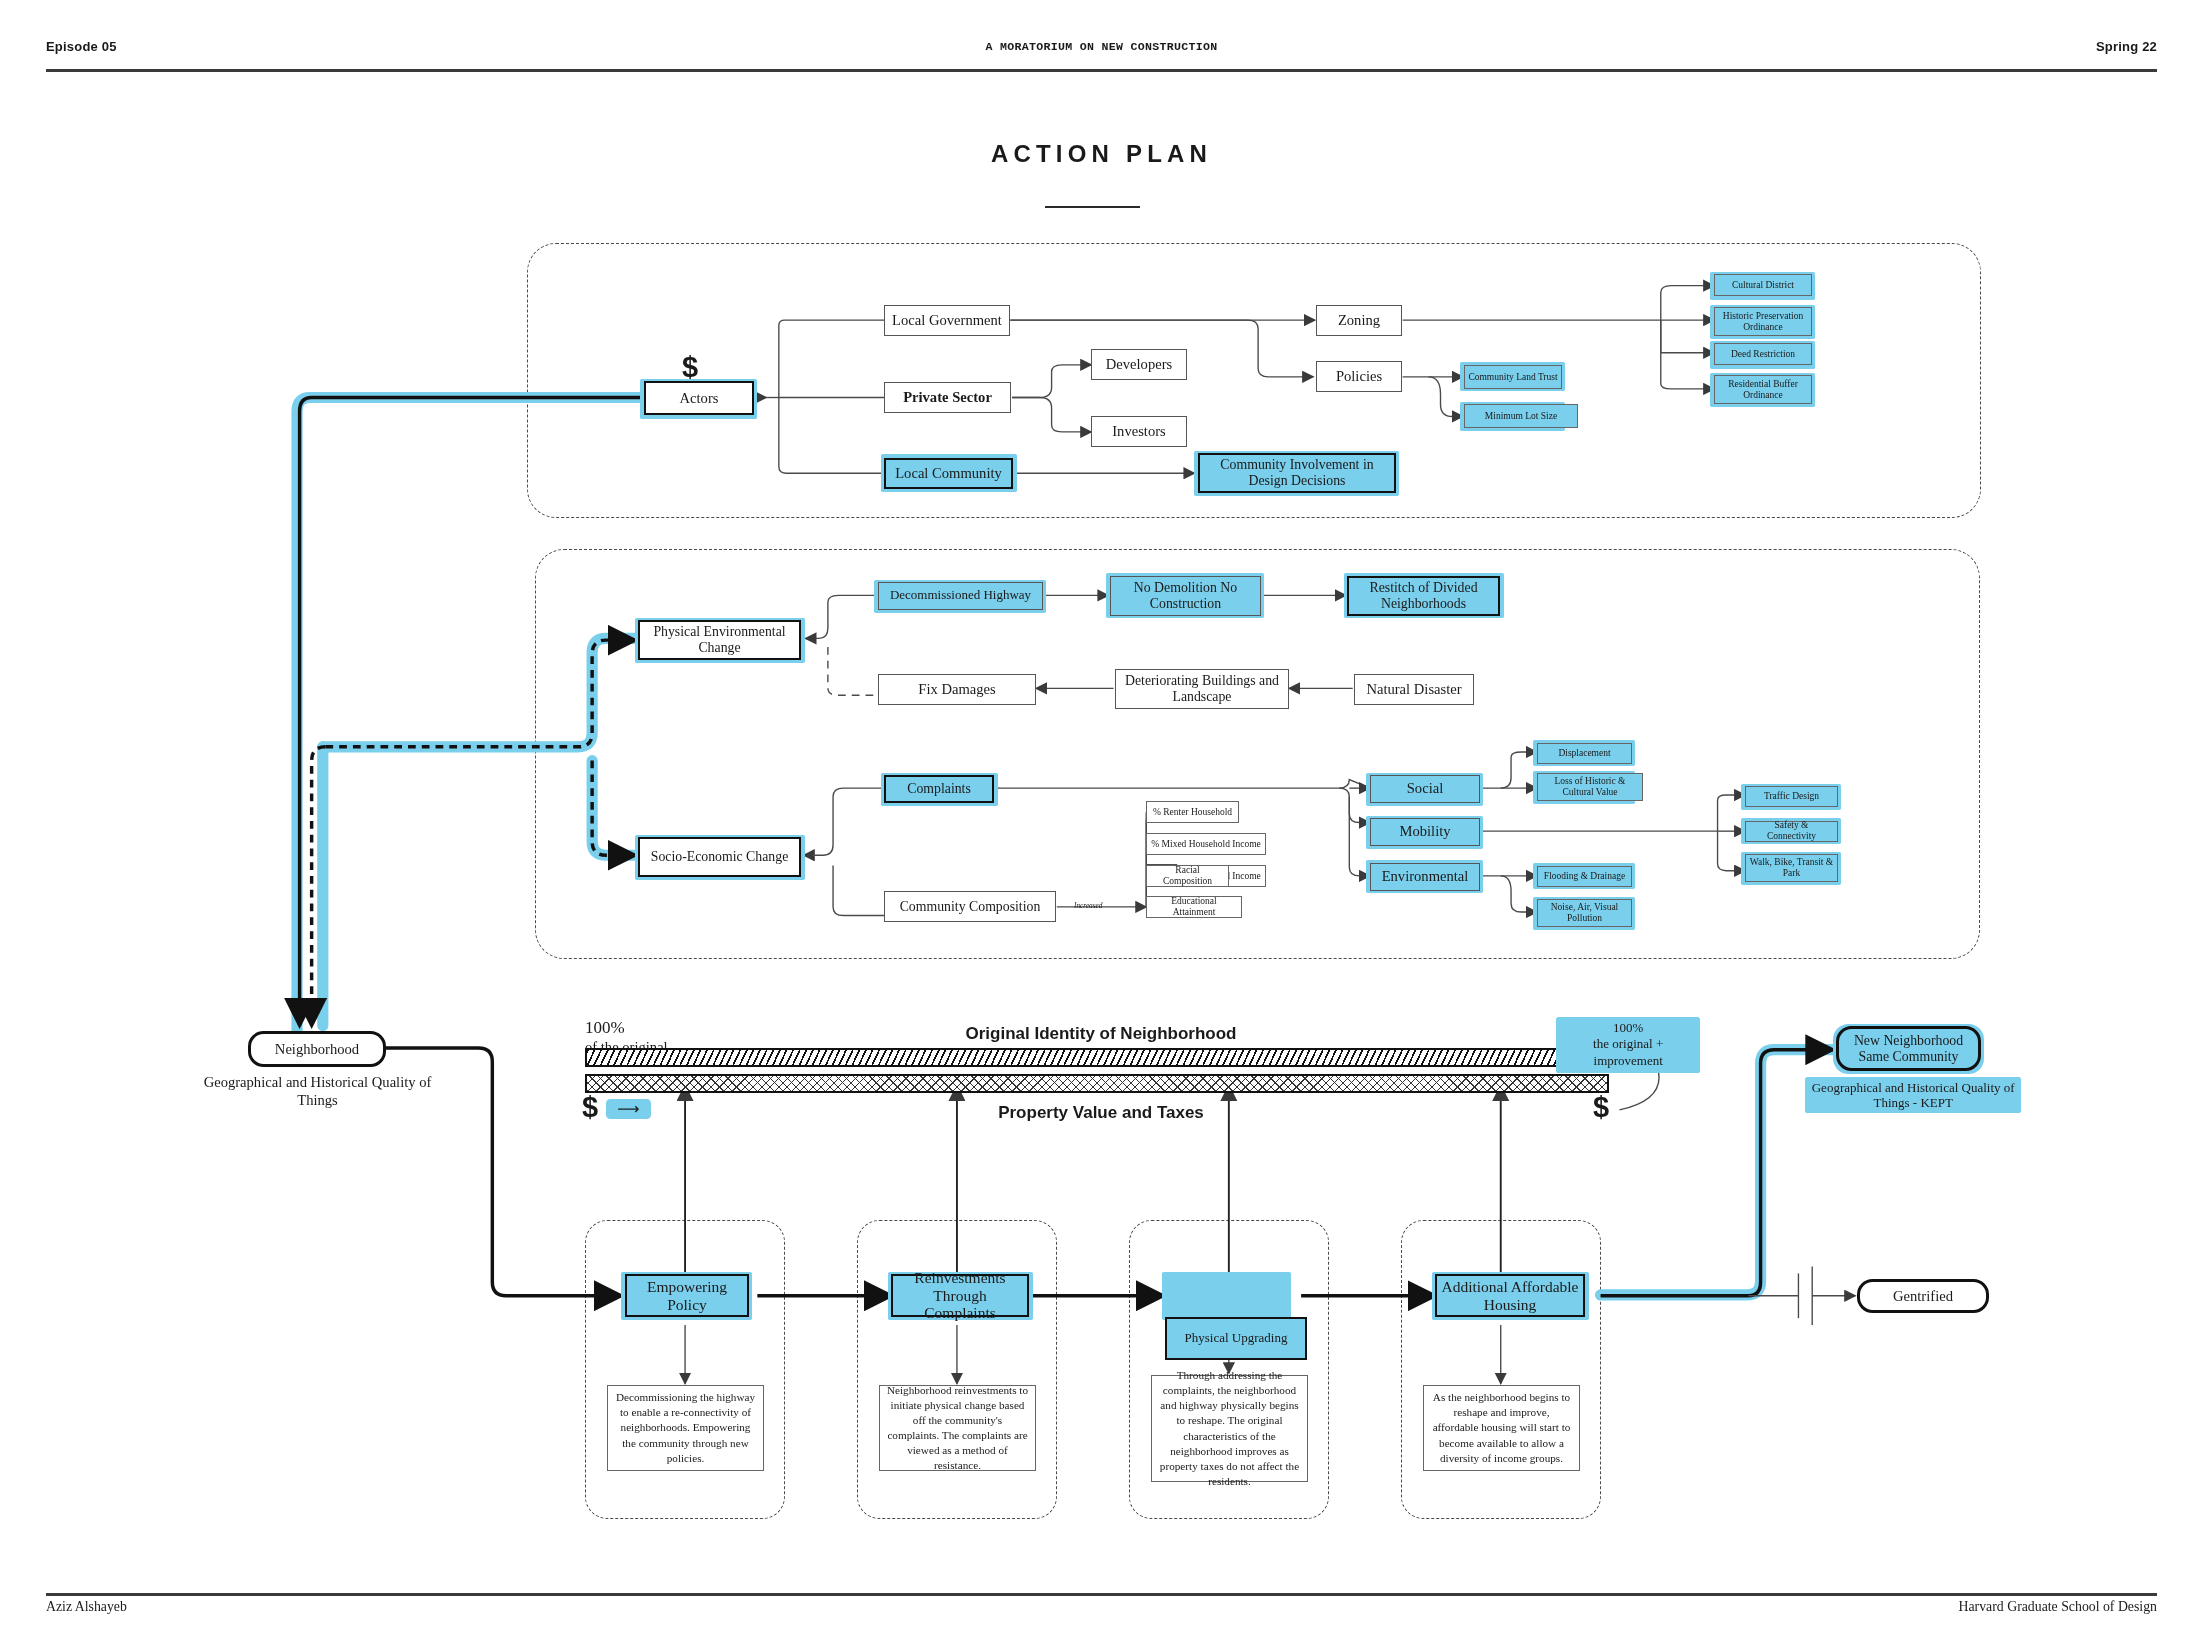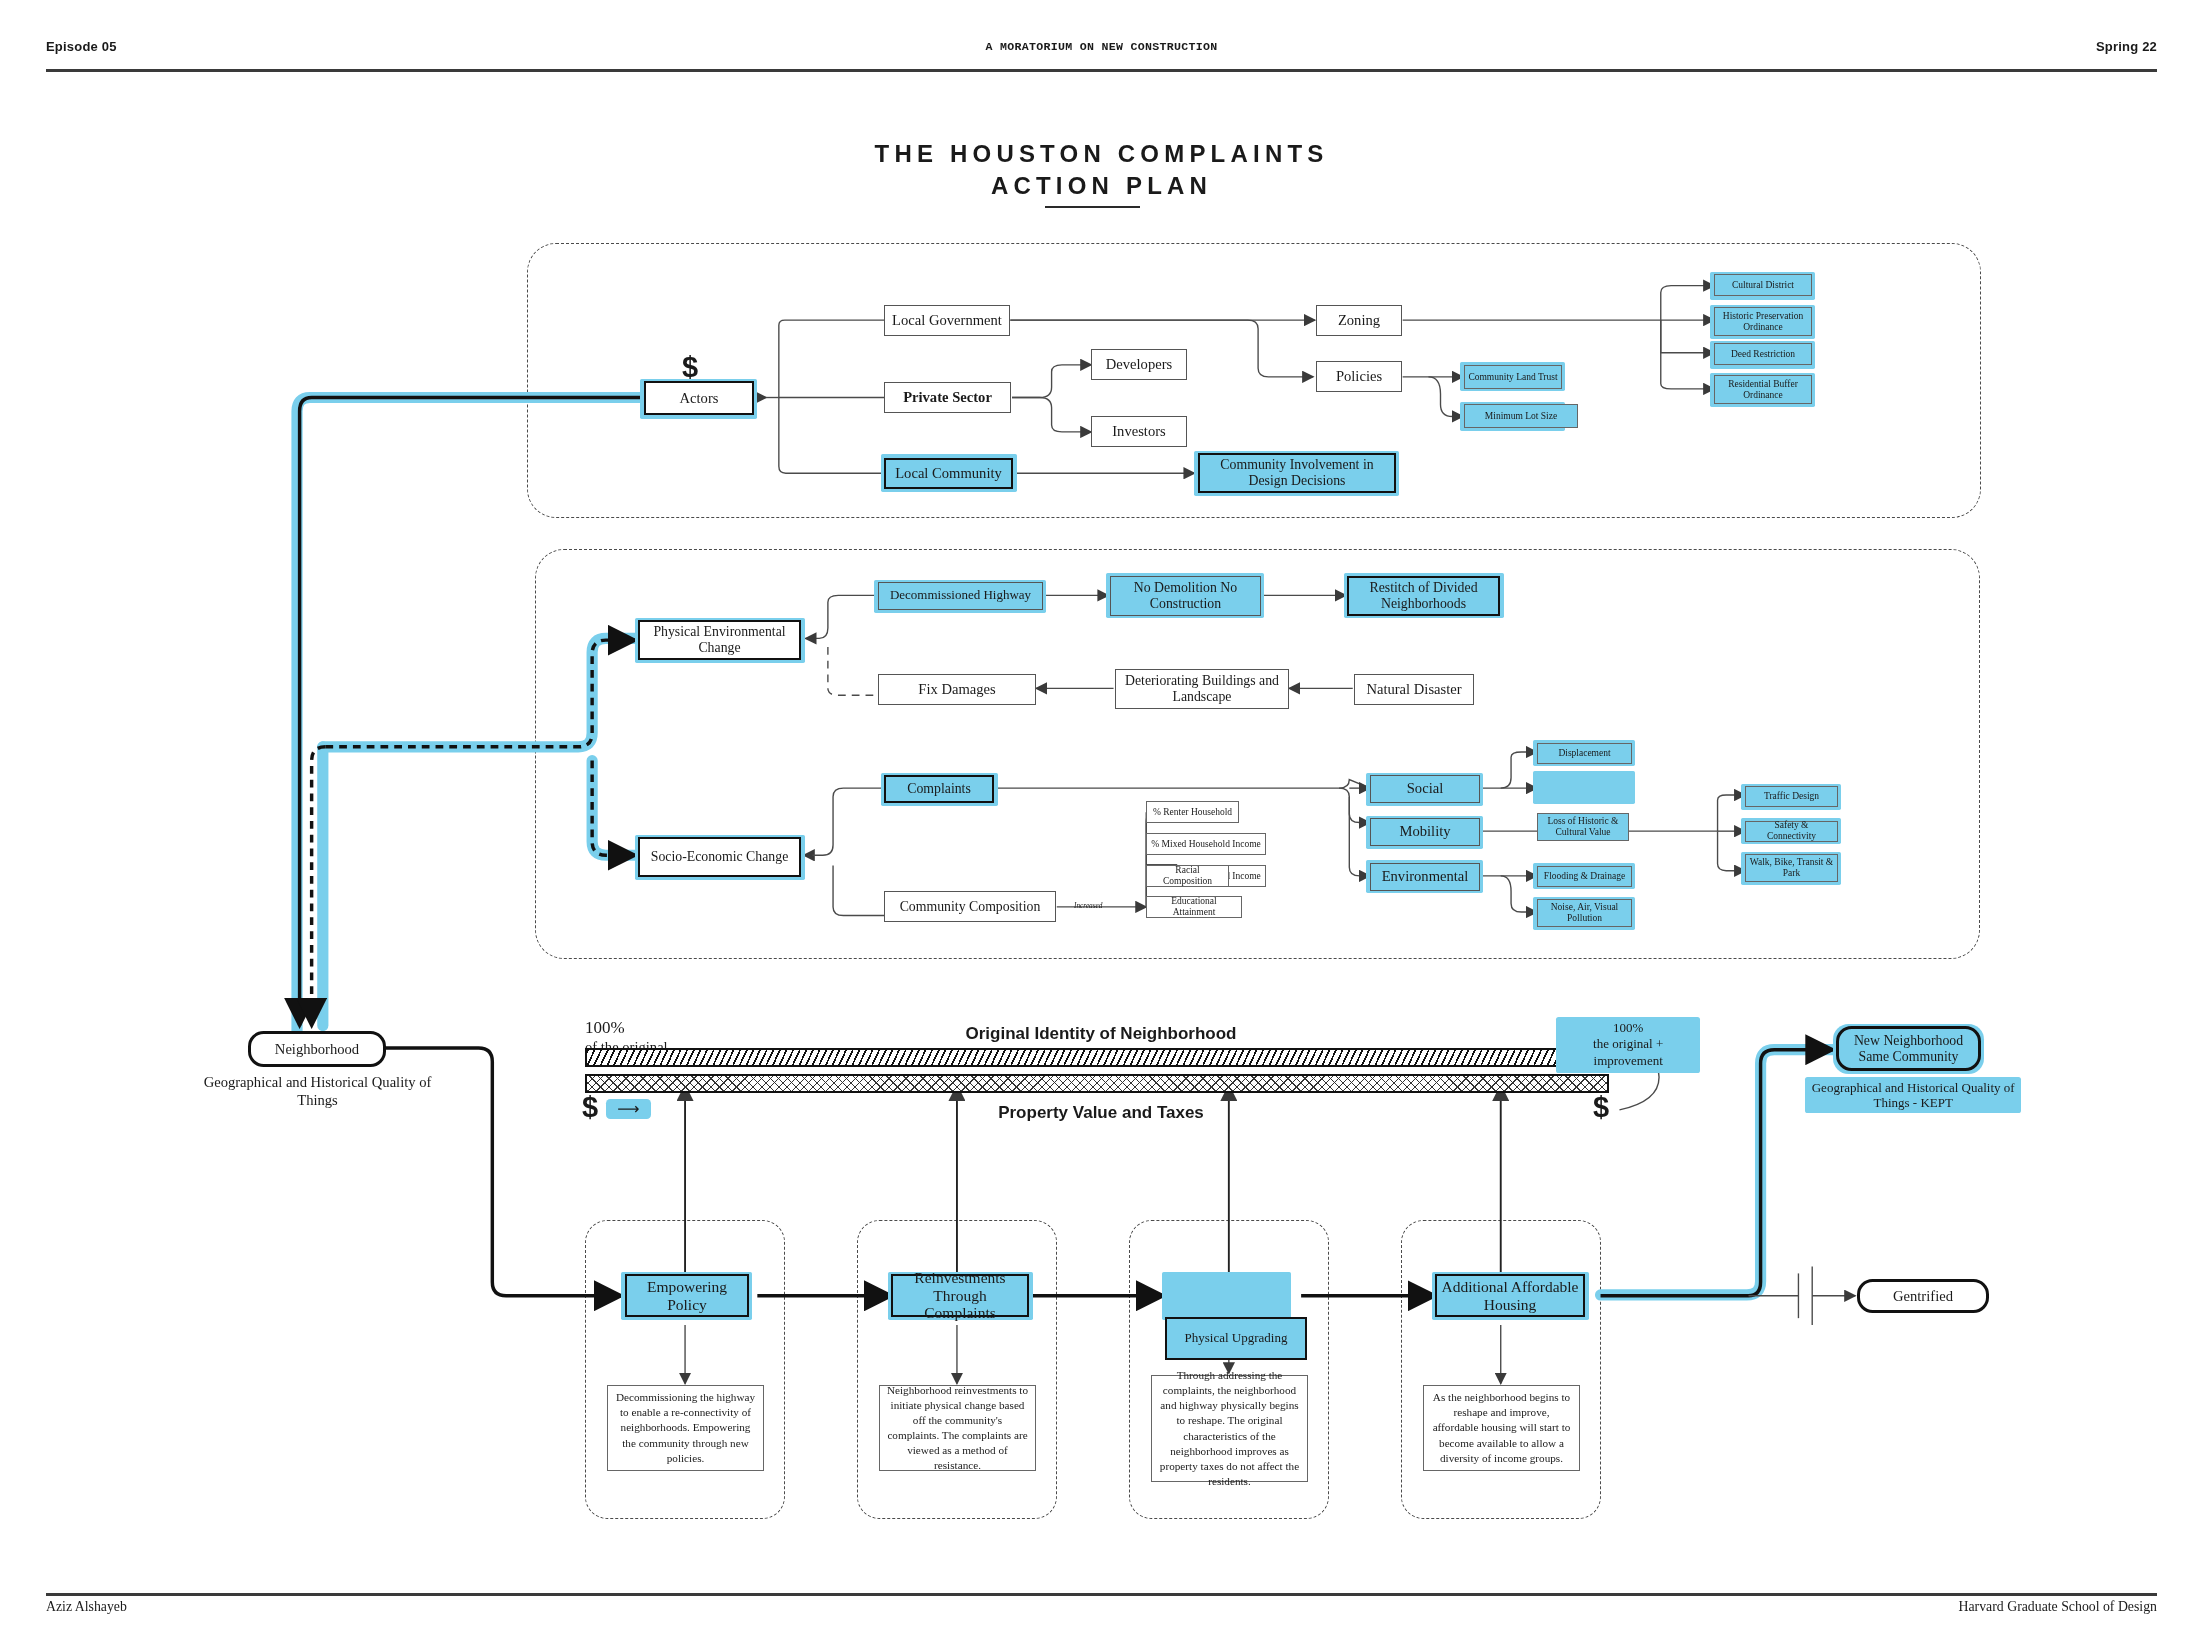--- a/index.html
+++ b/index.html
@@ -71,21 +71,20 @@
 <div class="page">
 
   <div class="hdr">
     <div class="hdr-l">Episode 05</div>
     <div class="hdr-c">A MORATORIUM ON NEW CONSTRUCTION</div>
     <div class="hdr-r">Spring 22</div>
   </div>
   <div class="rule rule-top"></div>
 
   <div class="title">
-    <div>THE HOUSTON COMPLAINTS</div>
     <div>ACTION PLAN</div>
   </div>
   <div class="title-rule"></div>
 
   <div class="dpanel" style="left:527px;top:243px;width:1454px;height:275px;"></div>
   <div class="dpanel" style="left:535px;top:549px;width:1445px;height:410px;"></div>
 
   <div class="dpanel sm" style="left:585px;top:1220px;width:200px;height:299px;"></div>
   <div class="dpanel sm" style="left:857px;top:1220px;width:200px;height:299px;"></div>
   <div class="dpanel sm" style="left:1129px;top:1220px;width:200px;height:299px;"></div>
@@ -275,21 +274,21 @@
   <div class="blue-halo" style="left:1366px;top:773px;width:117px;height:33px;"></div>
   <div class="box blue" style="left:1370px;top:775px;width:110px;height:27.5px;font-size:14.6px;">Social</div>
   <div class="blue-halo" style="left:1366px;top:816px;width:117px;height:33px;"></div>
   <div class="box blue" style="left:1370px;top:818px;width:110px;height:27.5px;font-size:14.6px;">Mobility</div>
   <div class="blue-halo" style="left:1366px;top:860px;width:117px;height:33px;"></div>
   <div class="box blue" style="left:1370px;top:863px;width:110px;height:27.5px;font-size:14.6px;">Environmental</div>
 
   <div class="blue-halo" style="left:1533px;top:740px;width:102px;height:26px;"></div>
   <div class="box sm blue" style="left:1537px;top:743px;width:95px;height:20.6px;">Displacement</div>
   <div class="blue-halo" style="left:1533px;top:771px;width:102px;height:33px;"></div>
-  <div class="box sm blue" style="left:1537px;top:773px;width:92px;height:27.5px;margin-top:40px;">Loss of Historic &amp; Cultural Value</div>
+  <div class="box sm blue" style="left:1537px;top:773px;width:106px;height:27.5px;">Loss of Historic &amp; Cultural Value</div>
 
   <div class="blue-halo" style="left:1533px;top:863px;width:102px;height:26px;"></div>
   <div class="box sm blue" style="left:1537px;top:866px;width:95px;height:20.6px;">Flooding &amp; Drainage</div>
   <div class="blue-halo" style="left:1533px;top:897px;width:102px;height:33px;"></div>
   <div class="box sm blue" style="left:1537px;top:899px;width:95px;height:27.5px;">Noise, Air, Visual Pollution</div>
 
   <div class="blue-halo" style="left:1741px;top:784px;width:100px;height:26px;"></div>
   <div class="box sm blue" style="left:1745px;top:786px;width:93px;height:20.6px;">Traffic Design</div>
   <div class="blue-halo" style="left:1741px;top:818px;width:100px;height:26px;"></div>
   <div class="box sm blue" style="left:1745px;top:821px;width:93px;height:20.6px;">Safety &amp; Connectivity</div>

